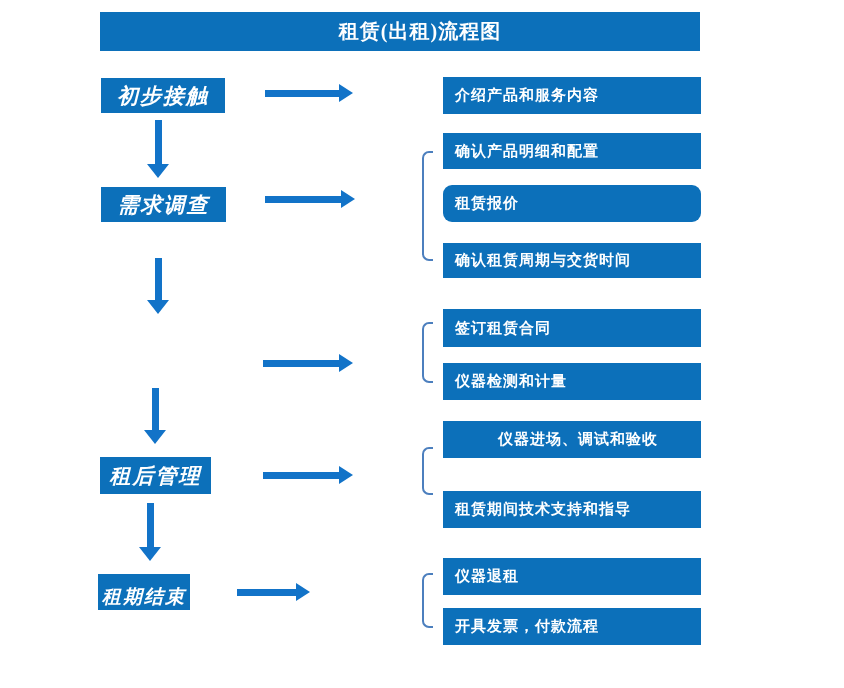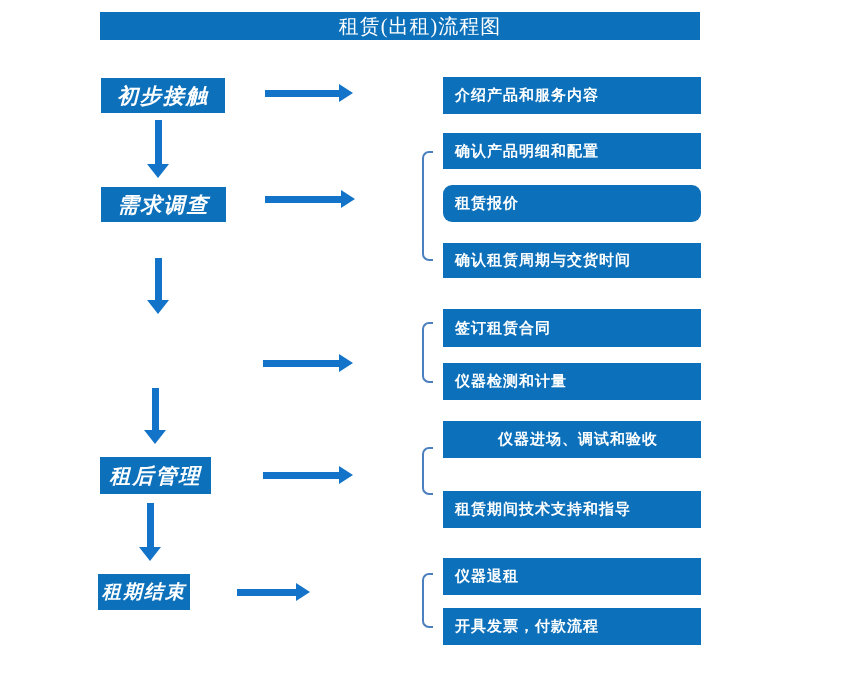--- a/index.html
+++ b/index.html
@@ -11,24 +11,24 @@
   *{box-sizing:border-box;margin:0;padding:0;}
   html,body{background:#ffffff;}
   body{
     font-family:"Liberation Serif","DejaVu Serif",serif;
     width:844px;height:688px;overflow:hidden;
   }
   .stage{
     position:relative;width:844px;height:688px;background:#ffffff;
   }
   .banner{
-    position:absolute;left:100px;top:12px;width:600px;height:28px;
+    position:absolute;left:100px;top:12px;width:600px;height:39px;
     background:var(--box);color:var(--text);
     display:flex;align-items:center;justify-content:center;
-    font-size:20px;font-weight:normal;letter-spacing:1px;padding-left:40px;
+    font-size:20px;font-weight:bold;letter-spacing:1px;padding-left:40px;
   }
   .lbox{
     position:absolute;background:var(--box);color:var(--text);
     display:flex;align-items:center;justify-content:center;
     font-size:21px;font-weight:bold;letter-spacing:2px;font-style:italic;
   }
   .rbox{
     position:absolute;left:443px;width:258px;background:var(--box);color:var(--text);
     display:flex;align-items:center;justify-content:flex-start;
     padding-left:12px;font-size:15px;font-weight:bold;letter-spacing:1px;
@@ -63,21 +63,21 @@
 
   <div class="lbox" style="left:101px;top:78px;width:124px;height:35px;">
     <span>初步接触</span>
   </div>
   <div class="lbox" style="left:101px;top:187px;width:125px;height:35px;">
     <span>需求调查</span>
   </div>
   <div class="lbox" style="left:100px;top:457px;width:111px;height:37px;">
     <span>租后管理</span>
   </div>
-  <div class="lbox" style="left:98px;top:574px;width:92px;height:36px;font-size:19px;">
+  <div class="lbox" style="left:98px;top:574px;width:92px;height:36px;font-size:19px;align-items:flex-end;">
     <span>租期结束</span>
   </div>
 
   <div class="v-arrow" style="left:147px;top:120px;height:58px;">
     <div class="shaft"></div>
     <div class="head"></div>
   </div>
   <div class="v-arrow" style="left:147px;top:258px;height:56px;">
     <div class="shaft"></div>
     <div class="head"></div>

